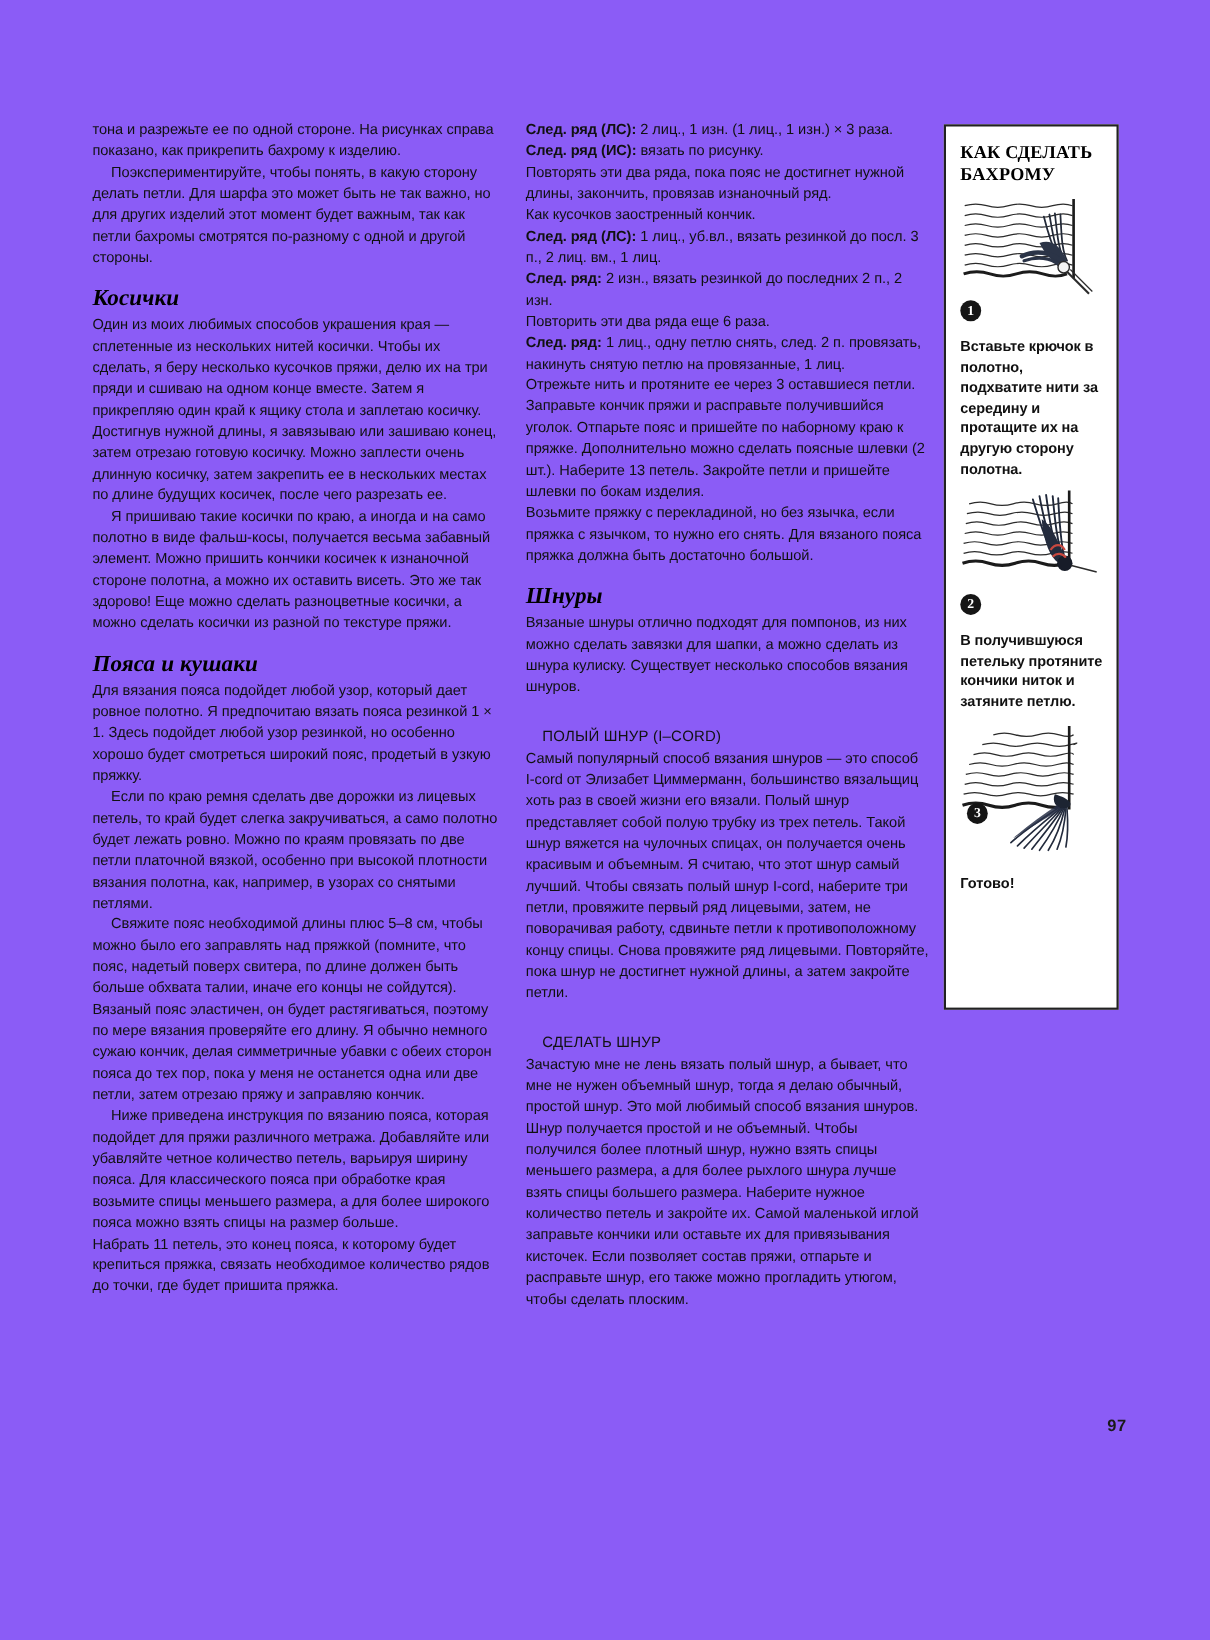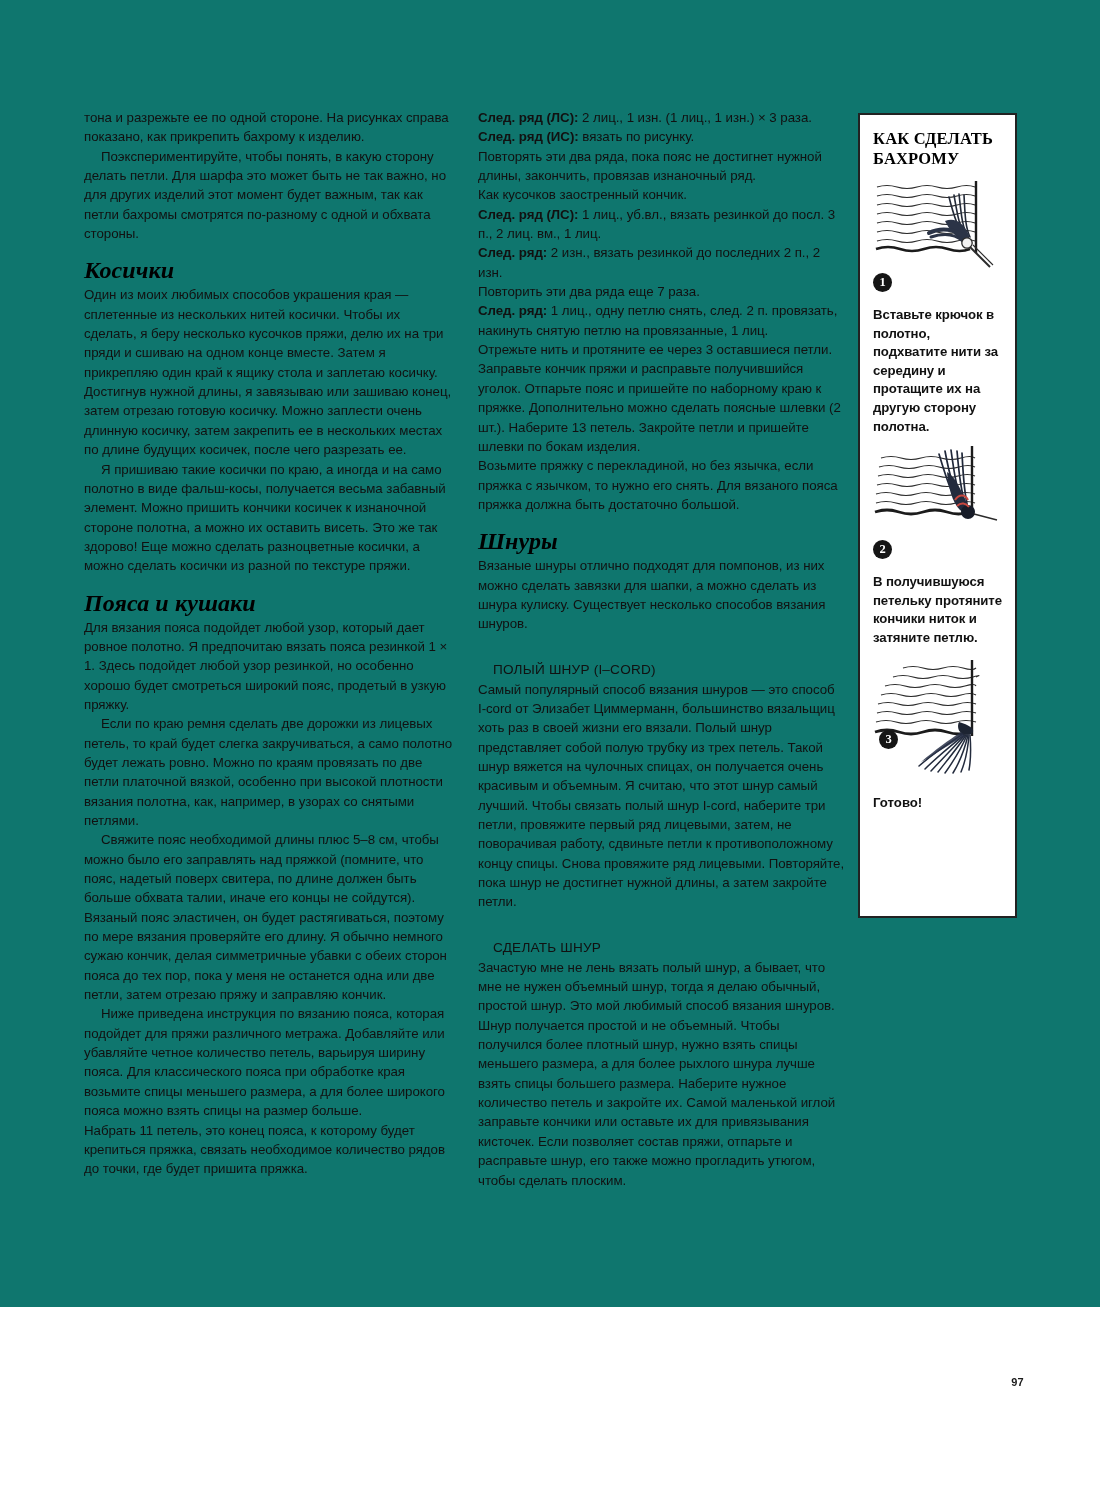--- a/index.html
+++ b/index.html
@@ -13,22 +13,22 @@
     font-family: "Liberation Sans", sans-serif;
     color: #1a1a1a;
     position: relative;
     overflow: hidden;
   }
 
   .page {
     position: absolute;
     left: 0; top: 0;
     width: 1100px;
-    height: 1307px;
-    background: #0f766e;
+    height: 1491px;
+    background: #8b5cf6;
   }
 
   
   .col {
     position: absolute;
     font-size: 13.3px;
     line-height: 19.35px;
     text-align: left;
     color: #111;
   }
@@ -39,21 +39,21 @@
     margin: 0;
     padding: 0;
     letter-spacing: -0.05px;
   }
   .col p.indent { text-indent: 17px; }
 
   h2.sec-head {
     font-family: "Liberation Serif", serif;
     font-style: italic;
     font-weight: 700;
-    font-size: 24px;
+    font-size: 21px;
     line-height: 25px;
     margin: 15px 0 2px 0;
     letter-spacing: 0.1px;
     color: #000;
   }
   h3.caps-head {
     font-family: "Liberation Sans", sans-serif;
     font-weight: 400;
     font-size: 13.6px;
     line-height: 20px;
@@ -115,56 +115,56 @@
   .illus {
     position: relative;
     width: 100%;
   }
   .badge-abs { position: absolute; z-index: 5; }
 
   
   .page-num {
     position: absolute;
     right: 76px;
-    top: 1376px;
-    font-size: 11px;
+    top: 1288px;
+    font-size: 15px;
     font-weight: 700;
     color: #1a1a1a;
     letter-spacing: 0.3px;
   }
 </style>
 </head>
 <body>
 
 <div class="page">
 
   <div class="col col-1">
     <p>тона и разрежьте ее по одной стороне. На рисунках справа показано, как прикрепить бахрому к изделию.</p>
-    <p class="indent">Поэкспериментируйте, чтобы понять, в какую сторону делать петли. Для шарфа это может быть не так важно, но для других изделий этот момент будет важным, так как петли бахромы смотрятся по-разному с одной и обхвата стороны.</p>
+    <p class="indent">Поэкспериментируйте, чтобы понять, в какую сторону делать петли. Для шарфа это может быть не так важно, но для других изделий этот момент будет важным, так как петли бахромы смотрятся по-разному с одной и другой стороны.</p>
 
     <h2 class="sec-head">Косички</h2>
     <p>Один из моих любимых способов украшения края — сплетенные из нескольких нитей косички. Чтобы их сделать, я беру несколько кусочков пряжи, делю их на три пряди и сшиваю на одном конце вместе. Затем я прикрепляю один край к ящику стола и заплетаю косичку. Достигнув нужной длины, я завязываю или зашиваю конец, затем отрезаю готовую косичку. Можно заплести очень длинную косичку, затем закрепить ее в нескольких местах по длине будущих косичек, после чего разрезать ее.</p>
     <p class="indent">Я пришиваю такие косички по краю, а иногда и на само полотно в виде фальш-косы, получается весьма забавный элемент. Можно пришить кончики косичек к изнаночной стороне полотна, а можно их оставить висеть. Это же так здорово! Еще можно сделать разноцветные косички, а можно сделать косички из разной по текстуре пряжи.</p>
 
     <h2 class="sec-head">Пояса и кушаки</h2>
     <p>Для вязания пояса подойдет любой узор, который дает ровное полотно. Я предпочитаю вязать пояса резинкой 1 × 1. Здесь подойдет любой узор резинкой, но особенно хорошо будет смотреться широкий пояс, продетый в узкую пряжку.</p>
     <p class="indent">Если по краю ремня сделать две дорожки из лицевых петель, то край будет слегка закручиваться, а само полотно будет лежать ровно. Можно по краям провязать по две петли платочной вязкой, особенно при высокой плотности вязания полотна, как, например, в узорах со снятыми петлями.</p>
     <p class="indent">Свяжите пояс необходимой длины плюс 5–8 см, чтобы можно было его заправлять над пряжкой (помните, что пояс, надетый поверх свитера, по длине должен быть больше обхвата талии, иначе его концы не сойдутся). Вязаный пояс эластичен, он будет растягиваться, поэтому по мере вязания проверяйте его длину. Я обычно немного сужаю кончик, делая симметричные убавки с обеих сторон пояса до тех пор, пока у меня не останется одна или две петли, затем отрезаю пряжу и заправляю кончик.</p>
     <p class="indent">Ниже приведена инструкция по вязанию пояса, которая подойдет для пряжи различного метража. Добавляйте или убавляйте четное количество петель, варьируя ширину пояса. Для классического пояса при обработке края возьмите спицы меньшего размера, а для более широкого пояса можно взять спицы на размер больше.</p>
     <p>Набрать 11 петель, это конец пояса, к которому будет крепиться пряжка, связать необходимое количество рядов до точки, где будет пришита пряжка.</p>
   </div>
 
   <div class="col col-2">
     <p><span class="lbl">След. ряд (ЛС):</span><span> 2 лиц., 1 изн. (1 лиц., 1 изн.) × 3 раза.</span></p>
     <p><span class="lbl">След. ряд (ИС):</span><span> вязать по рисунку.</span></p>
     <p>Повторять эти два ряда, пока пояс не достигнет нужной длины, закончить, провязав изнаночный ряд.</p>
     <p>Как кусочков заостренный кончик.</p>
     <p><span class="lbl">След. ряд (ЛС):</span><span> 1 лиц., уб.вл., вязать резинкой до посл. 3 п., 2 лиц. вм., 1 лиц.</span></p>
     <p><span class="lbl">След. ряд:</span><span> 2 изн., вязать резинкой до последних 2 п., 2 изн.</span></p>
-    <p>Повторить эти два ряда еще 7 раза.</p>
+    <p>Повторить эти два ряда еще 6 раза.</p>
     <p><span class="lbl">След. ряд:</span><span> 1 лиц., одну петлю снять, след. 2 п. провязать, накинуть снятую петлю на провязанные, 1 лиц.</span></p>
     <p>Отрежьте нить и протяните ее через 3 оставшиеся петли. Заправьте кончик пряжи и расправьте получившийся уголок. Отпарьте пояс и пришейте по наборному краю к пряжке. Дополнительно можно сделать поясные шлевки (2 шт.). Наберите 13 петель. Закройте петли и пришейте шлевки по бокам изделия.</p>
     <p>Возьмите пряжку с перекладиной, но без язычка, если пряжка с язычком, то нужно его снять. Для вязаного пояса пряжка должна быть достаточно большой.</p>
 
     <h2 class="sec-head">Шнуры</h2>
     <p>Вязаные шнуры отлично подходят для помпонов, из них можно сделать завязки для шапки, а можно сделать из шнура кулиску. Существует несколько способов вязания шнуров.</p>
 
     <h3 class="caps-head">ПОЛЫЙ ШНУР (I–CORD)</h3>
     <p>Самый популярный способ вязания шнуров — это способ I-cord от Элизабет Циммерманн, большинство вязальщиц хоть раз в своей жизни его вязали. Полый шнур представляет собой полую трубку из трех петель. Такой шнур вяжется на чулочных спицах, он получается очень красивым и объемным. Я считаю, что этот шнур самый лучший. Чтобы связать полый шнур I-cord, наберите три петли, провяжите первый ряд лицевыми, затем, не поворачивая работу, сдвиньте петли к противоположному концу спицы. Снова провяжите ряд лицевыми. Повторяйте, пока шнур не достигнет нужной длины, а затем закройте петли.</p>
 

